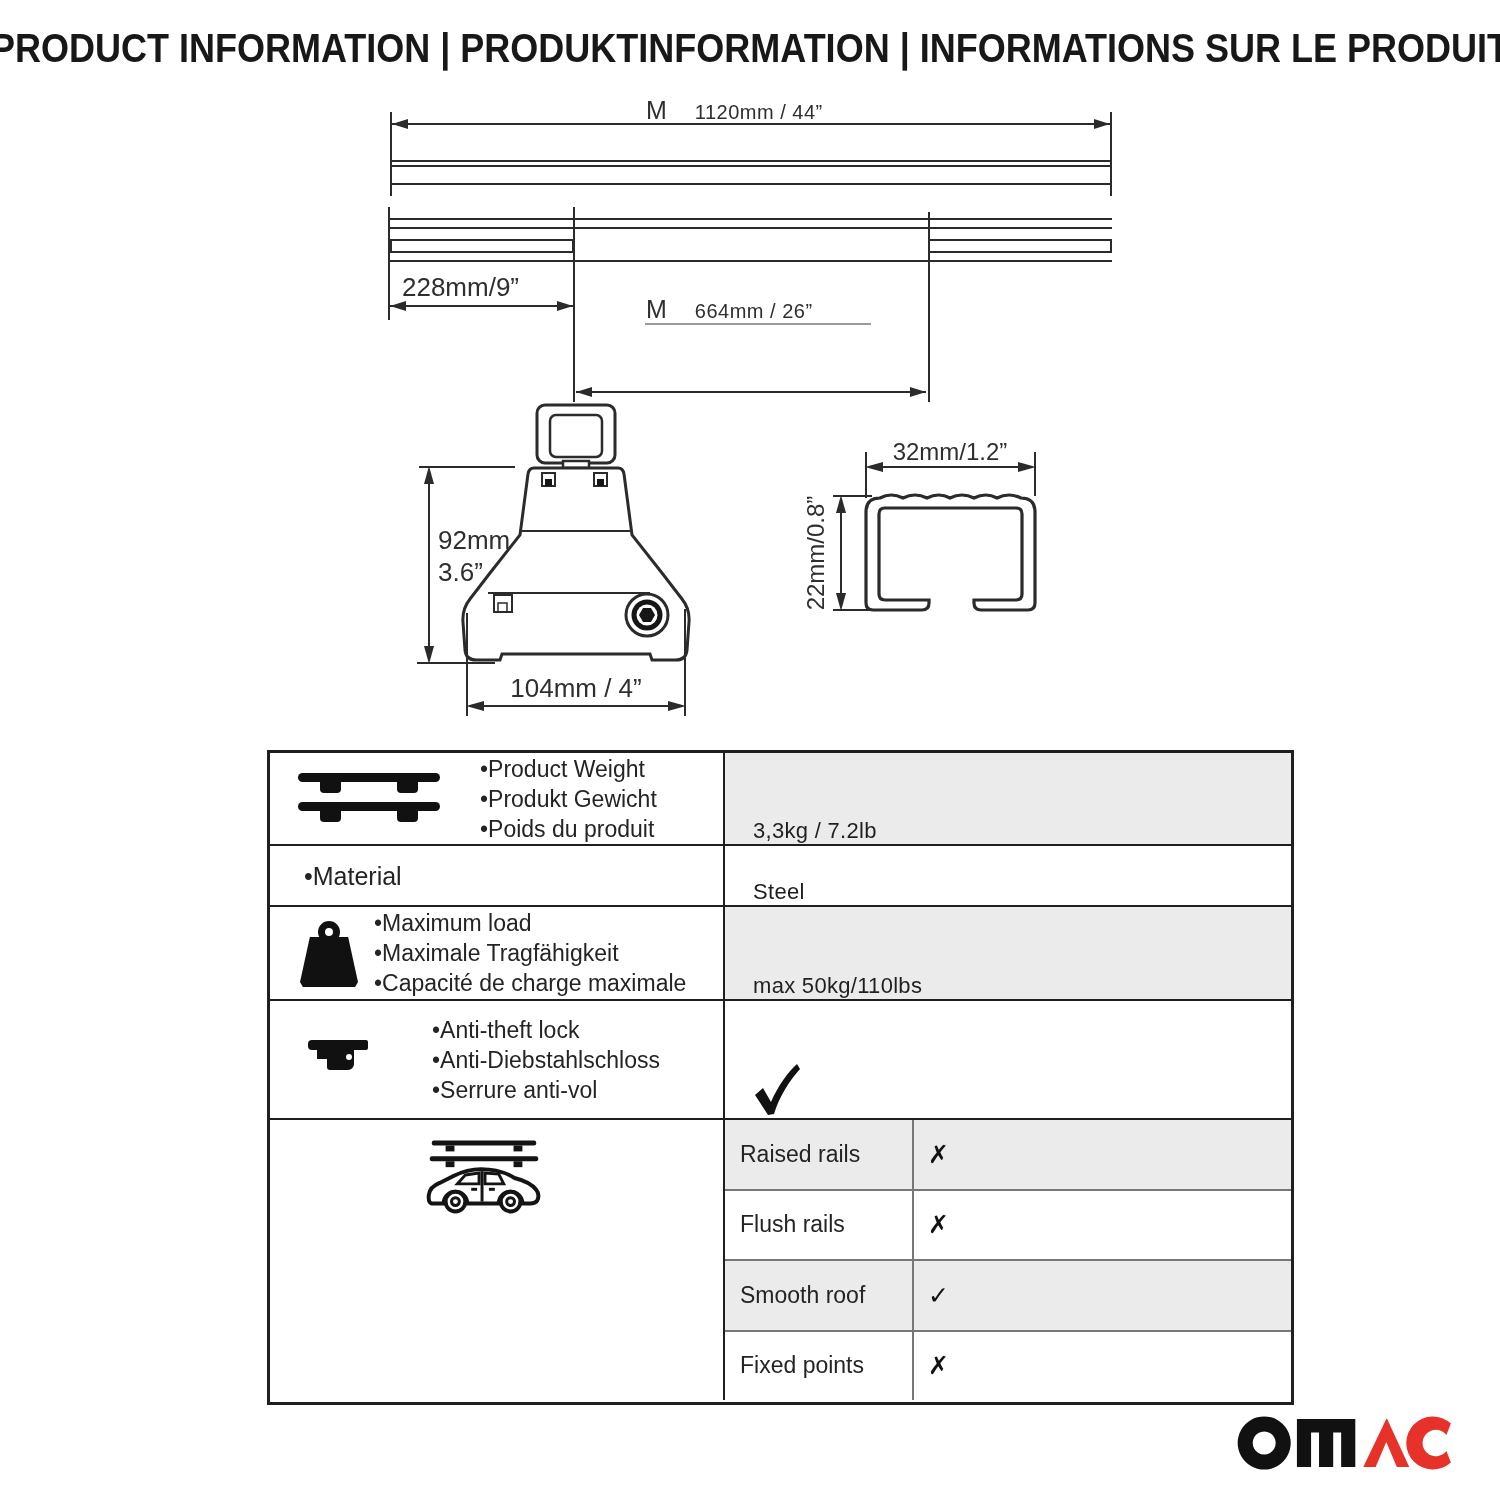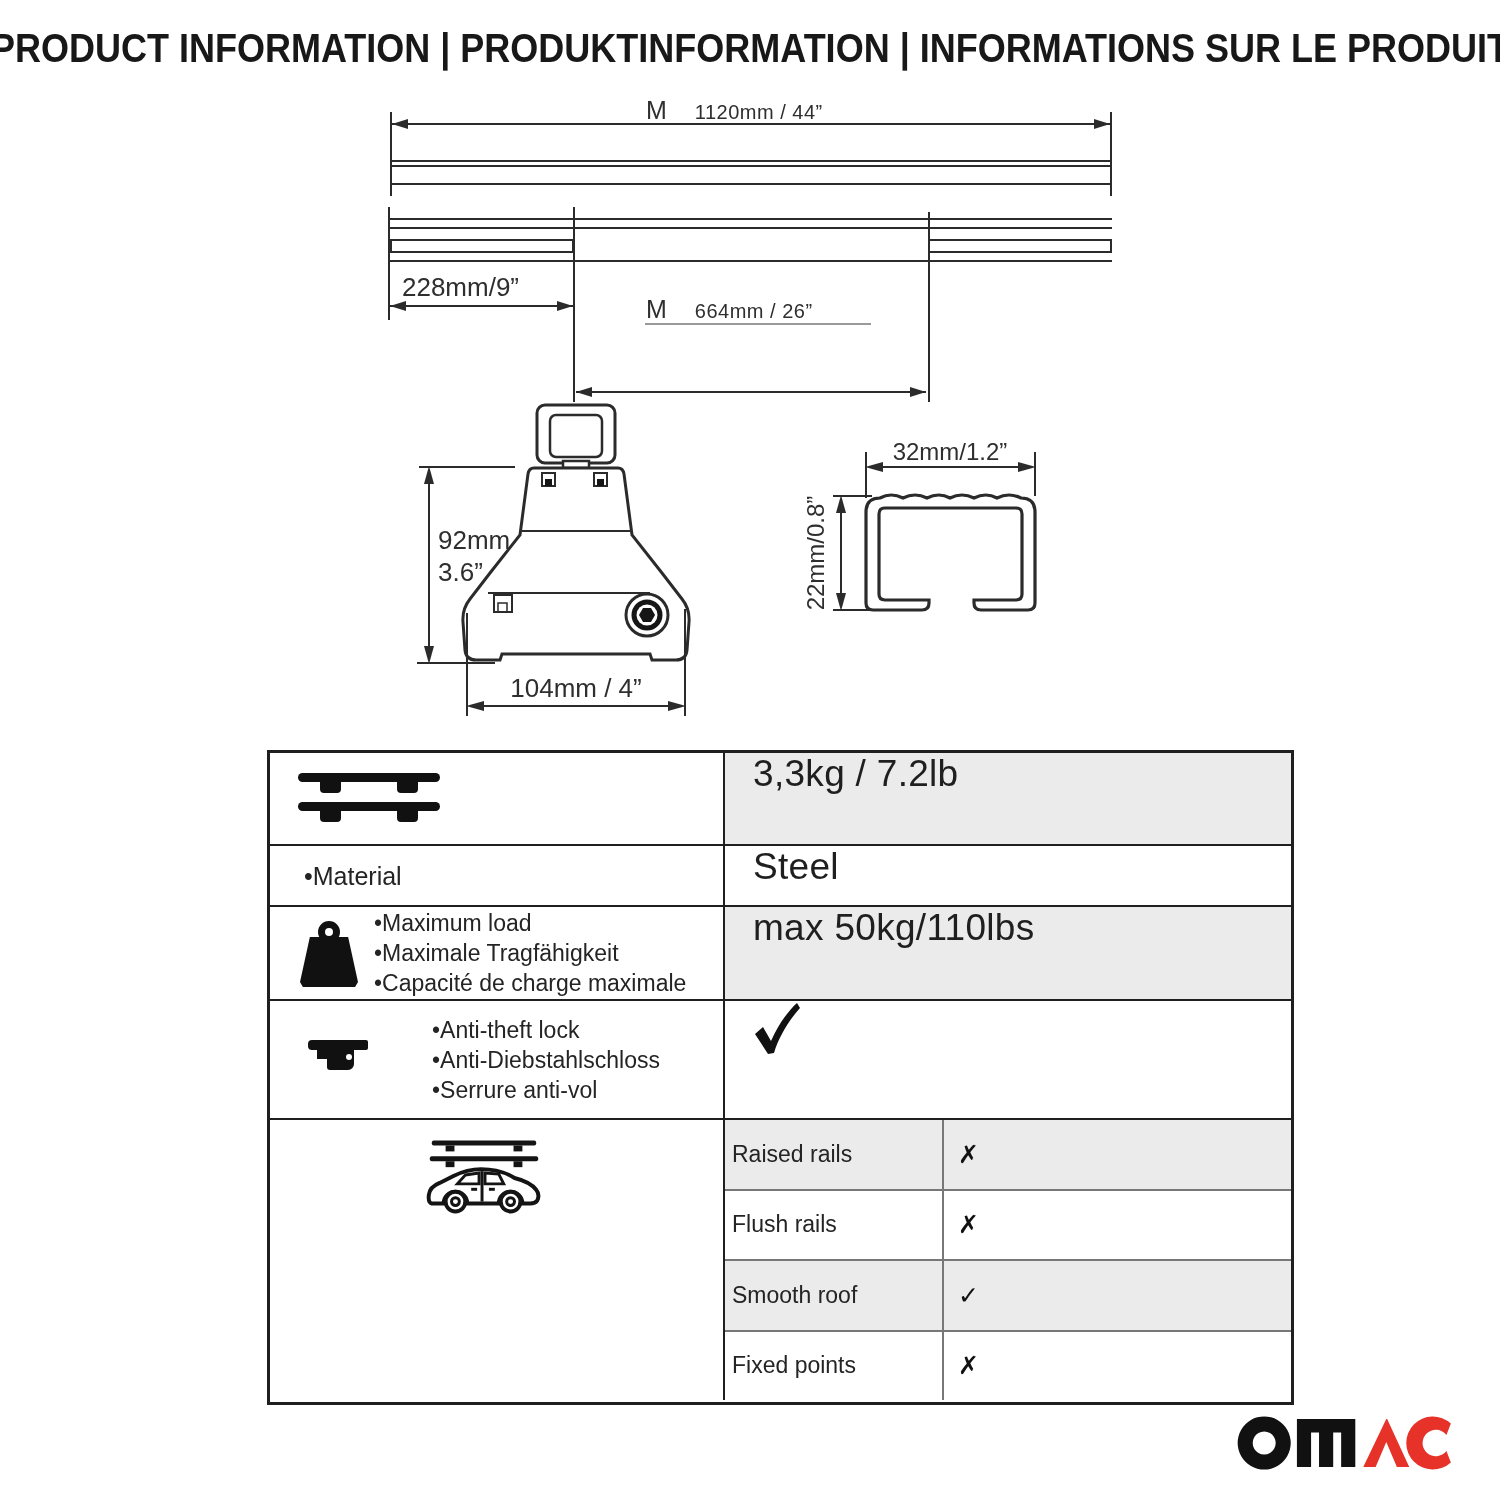--- a/index.html
+++ b/index.html
@@ -33,33 +33,33 @@
   .dim228{position:absolute;font-size:26px;color:var(--dimink);text-align:center;}
 
   
   .spec{position:absolute;left:267px;top:750px;width:1027px;height:655px;
         border:3px solid var(--ink);display:grid;
         grid-template-columns:455px 566px;
         grid-template-rows:91px 61px 94px 119px 282px;}
   .cell{position:relative;border-top:2px solid var(--ink);}
   .row1{border-top:none;}
   .lcell{border-right:2px solid var(--ink);display:flex;align-items:center;}
-  .vcell{display:flex;align-items:flex-start;font-size:37px;}
+  .vcell{display:flex;align-items:flex-end;font-size:22px;}
   .vcell.shaded{background:var(--gray);}
   .vcell .vtext{padding-left:28px;letter-spacing:.3px;}
   .labels{font-size:23px;line-height:30px;color:#242424;}
   .labels span{display:block;}
   .lab-material{font-size:25px;}
   
   .subtable{display:flex;flex-direction:column;width:100%;height:100%;}
   .subrow{flex:1;display:flex;border-top:2px solid var(--subline);}
   .subrow:first-child{border-top:none;}
   .subrow.on{background:var(--gray);}
-  .subrow .sl{width:219px;border-right:2px solid var(--subline);display:flex;
-              align-items:center;padding-left:7px;font-size:23px;color:#242424;}
+  .subrow .sl{width:189px;border-right:2px solid var(--subline);display:flex;
+              align-items:center;padding-left:15px;font-size:23px;color:#242424;}
   .subrow .sm{flex:1;display:flex;align-items:center;padding-left:14px;font-size:25px;color:#111;}
 
   
   .ico-rack{position:absolute;left:28px;top:18px;width:142px;height:58px;}
   .ico-rack .rbar{position:absolute;left:0;width:142px;height:9px;background:#111;border-radius:5px;}
   .ico-rack .rfoot{position:absolute;width:21px;height:12px;background:#111;border-radius:0 0 4px 4px;}
   .ico-weight{position:absolute;left:30px;top:14px;width:58px;height:66px;}
   .ico-weight .knob{position:absolute;left:18px;top:0;width:22px;height:22px;border:7px solid #111;border-radius:50%;}
   .ico-weight .wbody{position:absolute;left:0;top:16px;width:58px;height:50px;background:#111;
      clip-path:polygon(17% 0,83% 0,100% 90%,95% 100%,5% 100%,0 90%);}
@@ -187,20 +187,25 @@
 <div class="spec">
 
   <div class="cell lcell row1">
     <div class="ico-rack">
       <div class="rbar" style="top:2px"></div>
       <div class="rfoot" style="left:22px;top:10px"></div>
       <div class="rfoot" style="left:99px;top:10px"></div>
       <div class="rbar" style="top:31px"></div>
       <div class="rfoot" style="left:22px;top:39px"></div>
       <div class="rfoot" style="left:99px;top:39px"></div>
+    </div>
+    <div class="labels" style="margin-left:210px">
+      <span>•Product Weight</span>
+      <span>•Produkt Gewicht</span>
+      <span>•Poids du produit</span>
     </div>
   </div>
   <div class="cell vcell shaded row1">
     <span class="vtext">3,3kg / 7.2lb</span>
   </div>
 
   <div class="cell lcell">
     <div class="labels lab-material" style="margin-left:34px">
       <span>•Material</span>
     </div>

